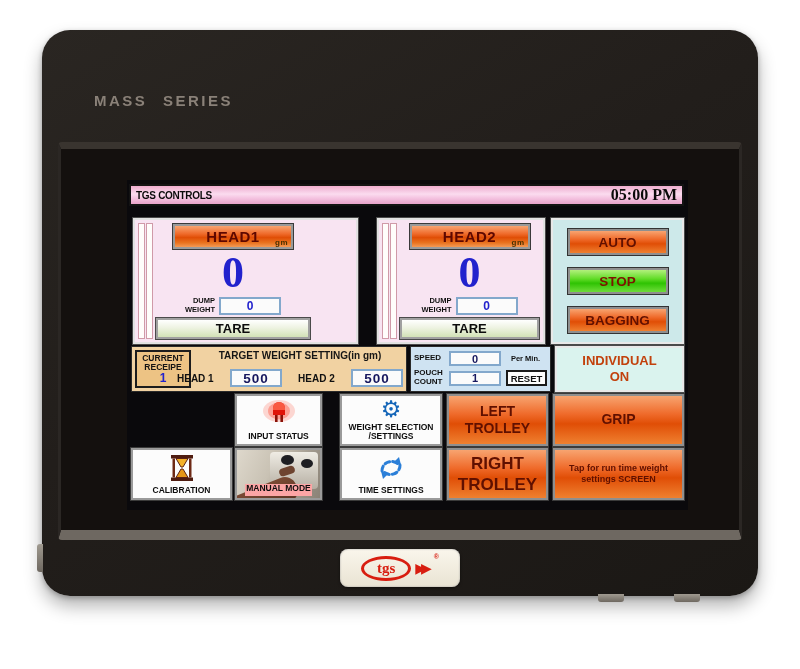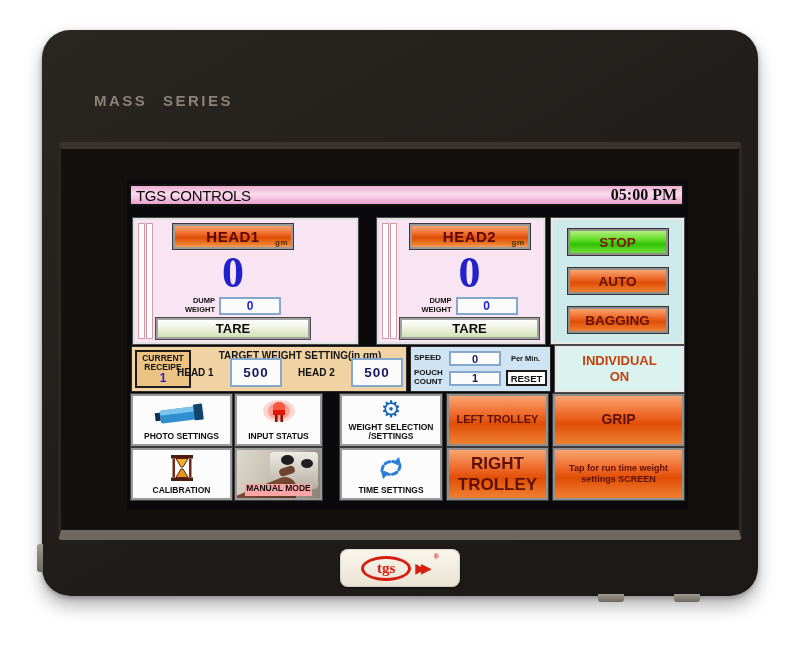--- a/index.html
+++ b/index.html
@@ -21,21 +21,21 @@
   .clip.b1{left:556px;bottom:-6px;width:26px;height:8px;border-radius:0 0 3px 3px;}
   .clip.b2{left:632px;bottom:-6px;width:26px;height:8px;border-radius:0 0 3px 3px;}
 
   
   .lcd{position:absolute;left:85px;top:150px;width:561px;height:330px;background:#0a090c;overflow:hidden;}
 
   .titlebar{position:absolute;left:2px;top:4px;width:555px;height:22px;
             background:linear-gradient(180deg,#edaccf 0%,#fbdcef 45%,#f6c9e4 62%,#e8a2ca 100%);
             border:2px solid #131313;display:flex;align-items:center;justify-content:space-between;
             padding:0 5px;}
-  .tb-title{font-weight:normal;font-size:15px;color:#0a0a0a;letter-spacing:-.3px;}
+  .tb-title{font-weight:bold;font-size:10px;color:#0a0a0a;letter-spacing:-.3px;}
   .tb-time{font-family:"Liberation Serif",serif;font-weight:bold;font-size:16px;color:#0a0a0a;}
 
   
   .head-panel{position:absolute;top:38px;height:126px;background:#f8e4f2;
               border:2px solid #e2e2e2;box-shadow:0 0 0 1px #4a4a4a;}
   .hp1{left:6px;width:225px;}
   .hp2{left:250px;width:168px;}
   .gauge{position:absolute;left:3px;top:3px;bottom:3px;width:15px;display:flex;gap:1px;}
   .gauge b{flex:1;background:#fffdfb;border:1px solid #d09aa8;}
   .hp-inner{position:absolute;left:21px;top:0;bottom:0;right:4px;display:flex;flex-direction:column;}
@@ -75,21 +75,21 @@
   .recipe-box{position:absolute;left:3px;top:3px;width:56px;height:38px;background:#edc384;
               border:2px solid #1c1c1c;display:flex;flex-direction:column;align-items:center;
               justify-content:center;line-height:1.1;cursor:pointer;}
   .recipe-box span{font-size:8.5px;font-weight:bold;color:#141414;display:block;}
   .recipe-val{font-size:12px;color:#2222cd;line-height:1;font-weight:bold;}
   .tw-title{position:absolute;left:64px;right:2px;top:3px;text-align:center;
             font-size:10px;font-weight:bold;color:#151515;}
   .tw-fields{position:absolute;left:45px;right:3px;bottom:4px;display:flex;align-items:center;
              justify-content:space-between;}
   .tw-lbl{font-size:10px;font-weight:bold;color:#101010;}
-  .tw-box{width:52px;height:29px;font-weight:bold;font-size:13.5px;color:#17175e;letter-spacing:1px;cursor:pointer;}
+  .tw-box{width:52px;height:18px;font-weight:bold;font-size:13.5px;color:#17175e;letter-spacing:1px;cursor:pointer;}
 
   .speed-sec{position:absolute;left:283px;top:166px;width:141px;height:46px;background:#cfe3f2;
              border:1px solid #2a2a2a;display:flex;flex-direction:column;justify-content:space-evenly;
              padding:1px 3px;}
   .sp-row{display:flex;align-items:center;gap:3px;}
   .sp-lbl{width:32px;font-size:8px;font-weight:bold;color:#101010;line-height:1.1;}
   .sp-lbl span{display:block;}
   .sp-box{width:52px;height:15px;font-weight:bold;font-size:11px;color:#17175e;}
   .sp-unit{font-size:7.5px;font-weight:bold;color:#101010;flex:1;text-align:center;}
   .reset-btn{flex:1;height:16px;margin-left:2px;background:#fdfdfd;border:2px solid #1a1a1a;
@@ -110,21 +110,21 @@
   .c4{left:320px;width:101px;} .c5{left:426px;width:131px;}
   .cell-icon{flex:1;display:flex;align-items:center;justify-content:center;overflow:hidden;}
   .cell-lbl{position:relative;z-index:2;text-align:center;font-size:8.5px;font-weight:bold;
             color:#0d0d0d;padding-bottom:2px;line-height:1.12;}
   .cell-lbl span{display:block;}
   .gear{font-size:23px;color:#1566b8;line-height:1;}
   .obtn{background:linear-gradient(180deg,#f8a470 0%,#ef6a2a 38%,#e04e06 58%,#ef8030 100%);
         align-items:center;justify-content:center;border:2px solid #8f8f8f;}
   .obtn-lbl{text-align:center;font-weight:bold;color:#601000;line-height:1.25;}
   .obtn-lbl span{display:block;}
-  .lbl-md{font-size:11px;} .lbl-lg{font-size:14px;} .lbl-2l{font-size:17px;} .lbl-sm{font-size:9px;}
+  .lbl-md{font-size:14px;} .lbl-lg{font-size:14px;} .lbl-2l{font-size:17px;} .lbl-sm{font-size:9px;}
 
   
   .photo{position:absolute;inset:0;z-index:1;
          background:linear-gradient(115deg,#ded8cc 0%,#c9c2b4 40%,#9e968a 75%,#8a8276 100%);overflow:hidden;}
   .ph-panel{position:absolute;right:2px;top:2px;width:58%;height:78%;
             background:linear-gradient(180deg,#efece4,#b5aea2);border-radius:4px;}
   .ph-btn{position:absolute;border-radius:50%;background:#1e1e22;}
   .ph-btn.b1{right:26px;top:5px;width:13px;height:10px;}
   .ph-btn.b2{right:7px;top:9px;width:12px;height:9px;}
   .ph-arm{position:absolute;left:-10px;bottom:-14px;width:72px;height:26px;
@@ -204,22 +204,22 @@
             </div>
             <div class="val-box dump-box">
               <span>0</span>
             </div>
           </div>
           <div class="tare-btn">TARE</div>
         </div>
       </div>
 
       <div class="mode-panel">
+        <div class="mode-btn orange">AUTO</div>
         <div class="mode-btn green">STOP</div>
-        <div class="mode-btn orange">AUTO</div>
         <div class="mode-btn orange">BAGGING</div>
       </div>
 
       <div class="recipe-sec">
         <div class="recipe-box">
           <span>CURRENT</span>
           <span>RECEIPE</span>
           <b class="recipe-val">1</b>
         </div>
         <div class="tw-title">TARGET WEIGHT SETTING(in gm)</div>
@@ -255,36 +255,20 @@
             </div>
           <div class="reset-btn">RESET</div>
         </div>
       </div>
 
       <div class="indiv-sec">
         <span>INDIVIDUAL</span>
           <span>ON</span>
       </div>
 
-      <div class="cell r1 c1">
-        <div class="cell-icon">
-          <svg width="56" height="28" viewBox="0 0 56 28">
-            <g transform="rotate(-7 28 14)">
-              <rect x="6" y="8" width="36" height="13" rx="2" fill="#2f8fd0"></rect>
-              <rect x="6" y="8" width="36" height="5" rx="2" fill="#7cc4ee"></rect>
-              <rect x="40" y="6" width="9" height="16" rx="1" fill="#10436e"></rect>
-              <rect x="1" y="10" width="5" height="8" fill="#0c3050"></rect>
-            </g>
-          </svg>
-        </div>
-        <div class="cell-lbl">
-            <span>PHOTO SETTINGS</span>
-            <span></span>
-          </div>
-      </div>
 
       <div class="cell r1 c2">
         <div class="cell-icon">
           <svg width="44" height="30" viewBox="0 0 44 30">
             <ellipse cx="22" cy="12" rx="16" ry="11" fill="#ff2a10" opacity="0.18"></ellipse>
             <ellipse cx="22" cy="12" rx="11" ry="8.5" fill="#ff2a10" opacity="0.32"></ellipse>
             <path d="M16 9 a6 6 0 0 1 12 0 v7 h-12 z" fill="#e01408"></path>
             <path d="M16 9 a6 6 0 0 1 12 0 v2 h-12 z" fill="#ff6a50" opacity="0.8"></path>
             <rect x="18" y="16" width="2.6" height="7" fill="#8a1208"></rect>
             <rect x="23.4" y="16" width="2.6" height="7" fill="#8a1208"></rect>

